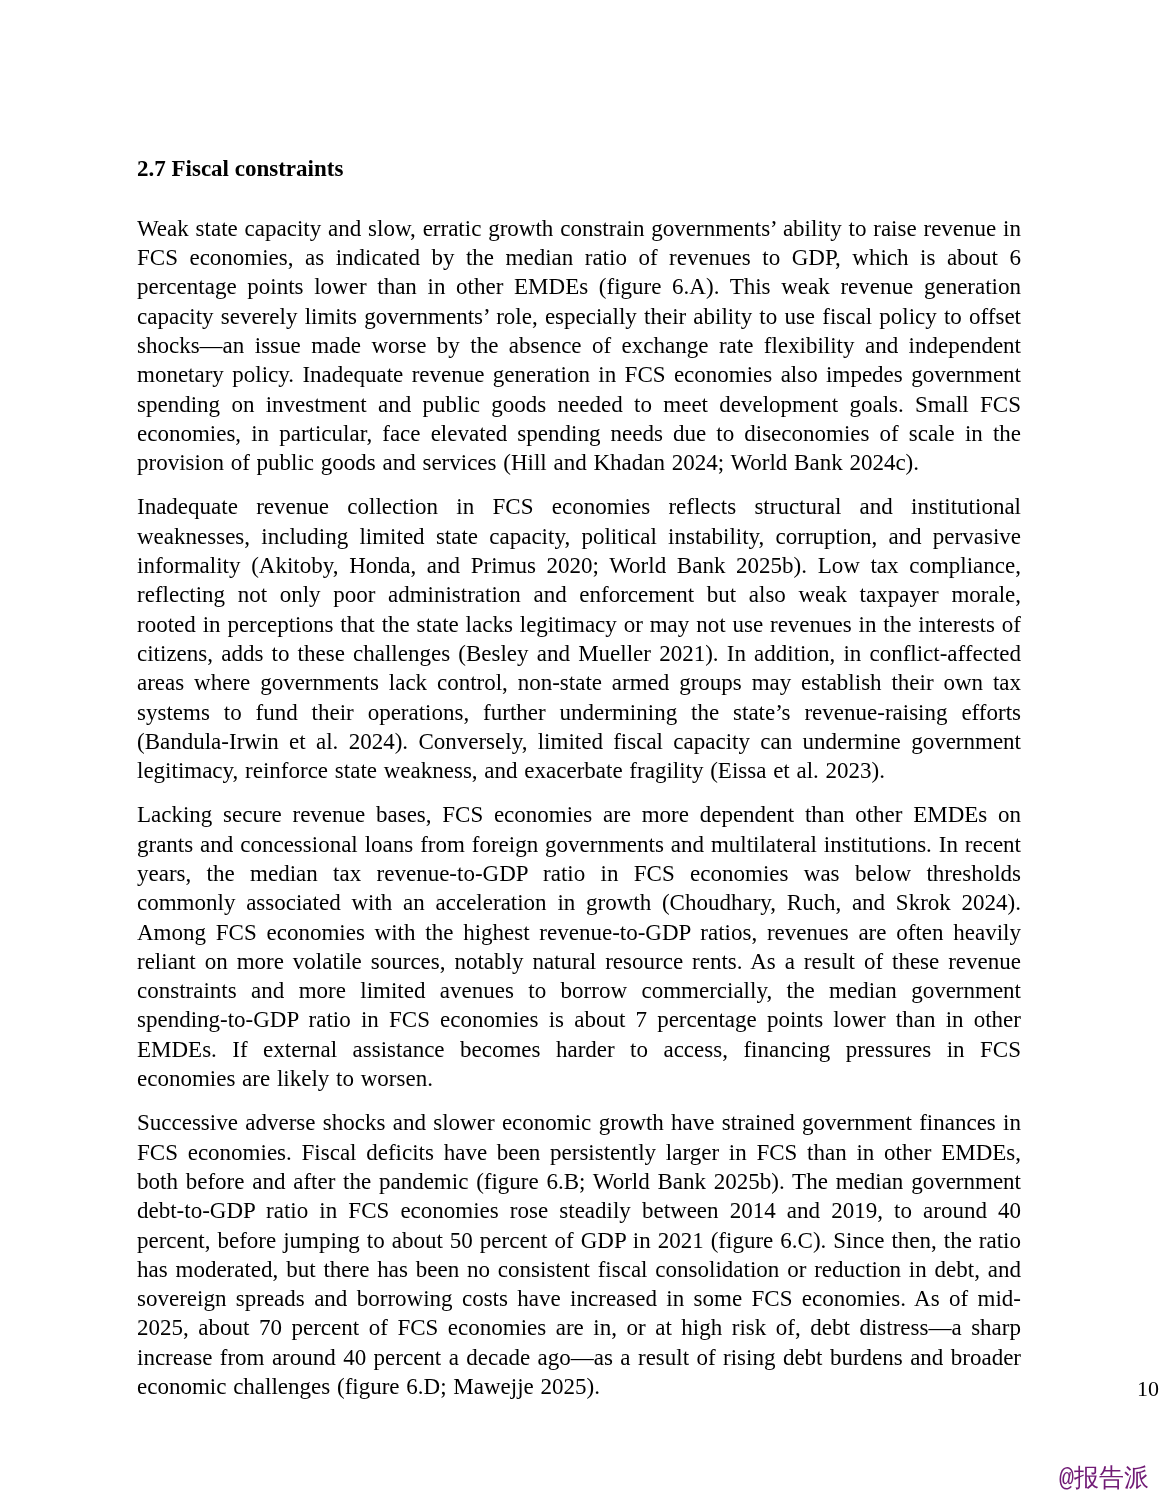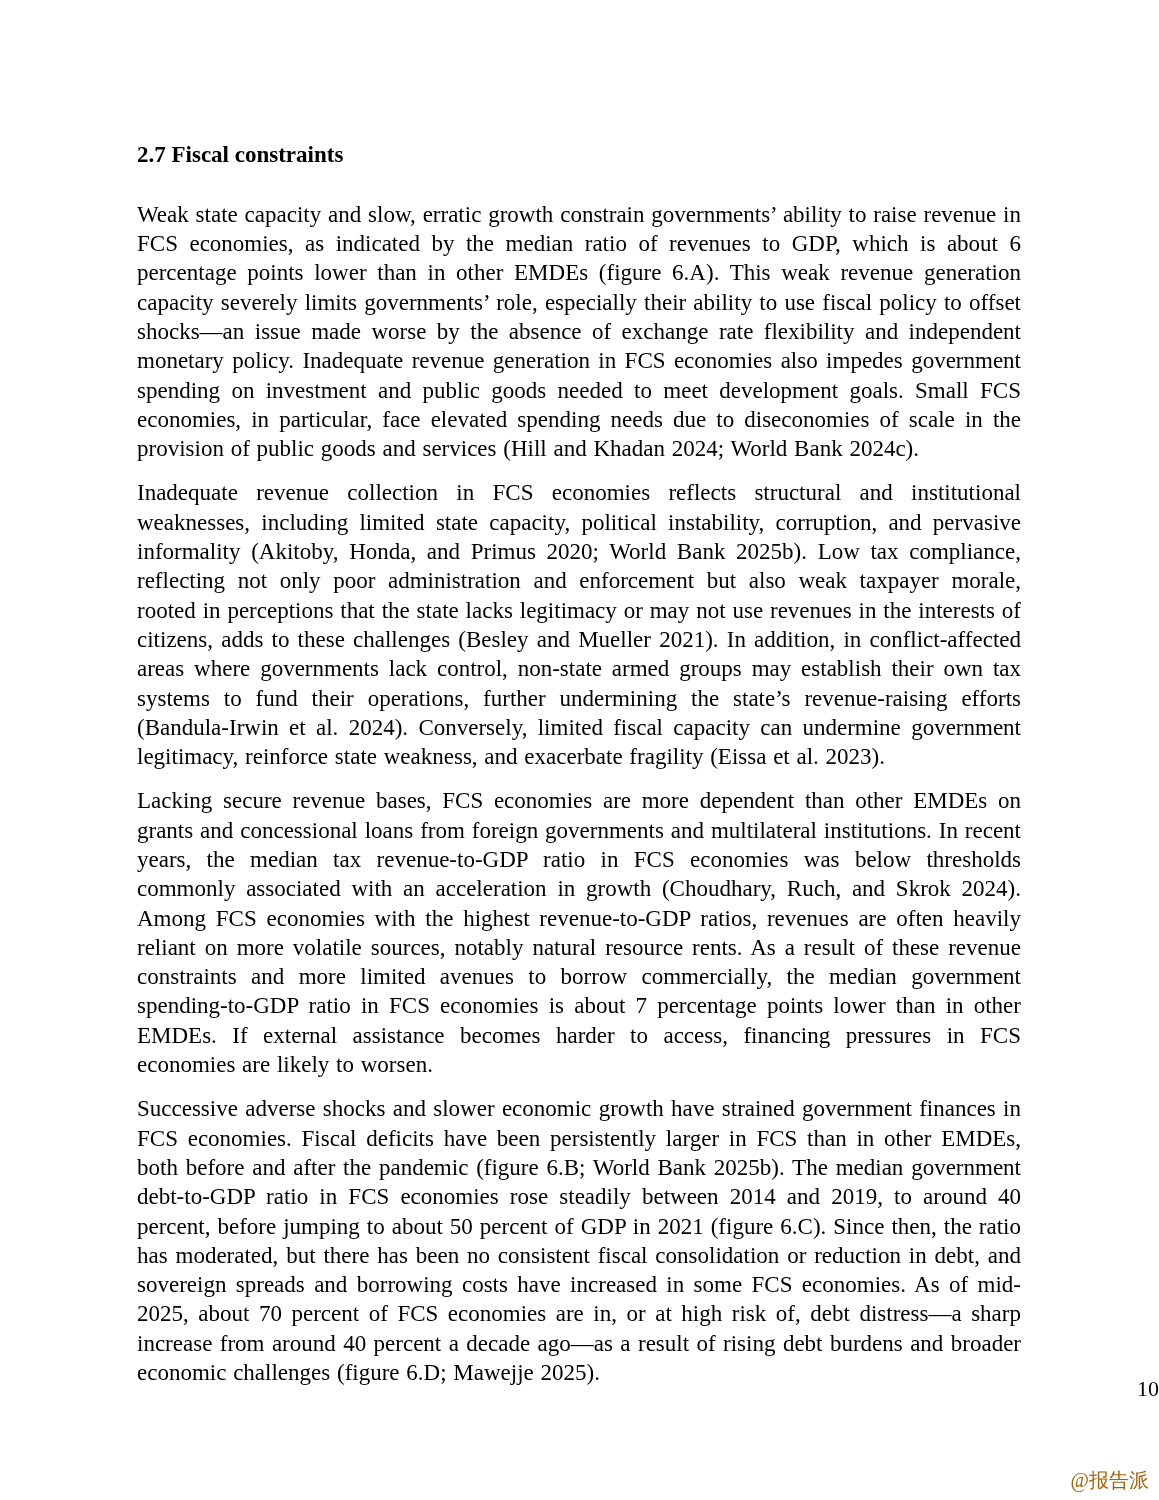--- a/index.html
+++ b/index.html
@@ -22,21 +22,21 @@
   }
   .content {
     position: absolute;
     left: 137px;
     top: 140px;
     width: 887px;
   }
   .heading {
     font-size: 23px;
     font-weight: bold;
-    margin: 1px 0 30px 0;
+    margin: 15px 0 30px 0;
     line-height: 1.25;
   }
   .para {
     font-size: 23px;
     line-height: 29.3px;
     text-align: justify;
     margin: 0 3px 15px 0;
     word-spacing: 1px;
   }
   .page-number {
@@ -44,23 +44,23 @@
     left: 0;
     right: 0;
     top: 1376px;
     text-align: right;
     font-size: 22px;
   }
   .watermark {
     position: absolute;
     right: 10px;
     bottom: 6px;
-    font-size: 20px;
-    color: #a16207;
-    font-family: Liberation Serif, serif;
+    font-size: 25px;
+    color: #701a75;
+    font-family: Liberation Mono, monospace;
   }
 </style>
 </head>
 <body>
 
 <div class="page">
   <div class="content">
     <h1 class="heading">2.7 Fiscal constraints</h1>
     <p class="para">Weak state capacity and slow, erratic growth constrain governments’ ability to raise revenue in FCS economies, as indicated by the median ratio of revenues to GDP, which is about 6 percentage points lower than in other EMDEs (figure 6.A). This weak revenue generation capacity severely limits governments’ role, especially their ability to use fiscal policy to offset shocks—an issue made worse by the absence of exchange rate flexibility and independent monetary policy. Inadequate revenue generation in FCS economies also impedes government spending on investment and public goods needed to meet development goals. Small FCS economies, in particular, face elevated spending needs due to diseconomies of scale in the provision of public goods and services (Hill and Khadan 2024; World Bank 2024c).</p>
     <p class="para">Inadequate revenue collection in FCS economies reflects structural and institutional weaknesses, including limited state capacity, political instability, corruption, and pervasive informality (Akitoby, Honda, and Primus 2020; World Bank 2025b). Low tax compliance, reflecting not only poor administration and enforcement but also weak taxpayer morale, rooted in perceptions that the state lacks legitimacy or may not use revenues in the interests of citizens, adds to these challenges (Besley and Mueller 2021). In addition, in conflict-affected areas where governments lack control, non-state armed groups may establish their own tax systems to fund their operations, further undermining the state’s revenue-raising efforts (Bandula-Irwin et al. 2024). Conversely, limited fiscal capacity can undermine government legitimacy, reinforce state weakness, and exacerbate fragility (Eissa et al. 2023).</p>

